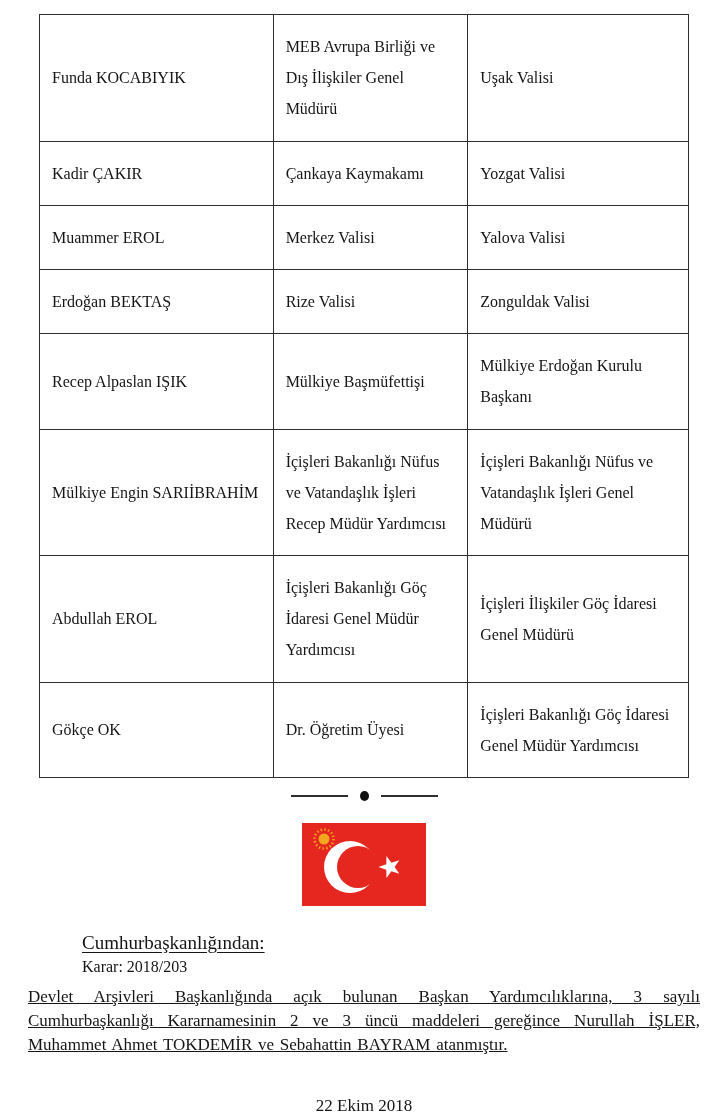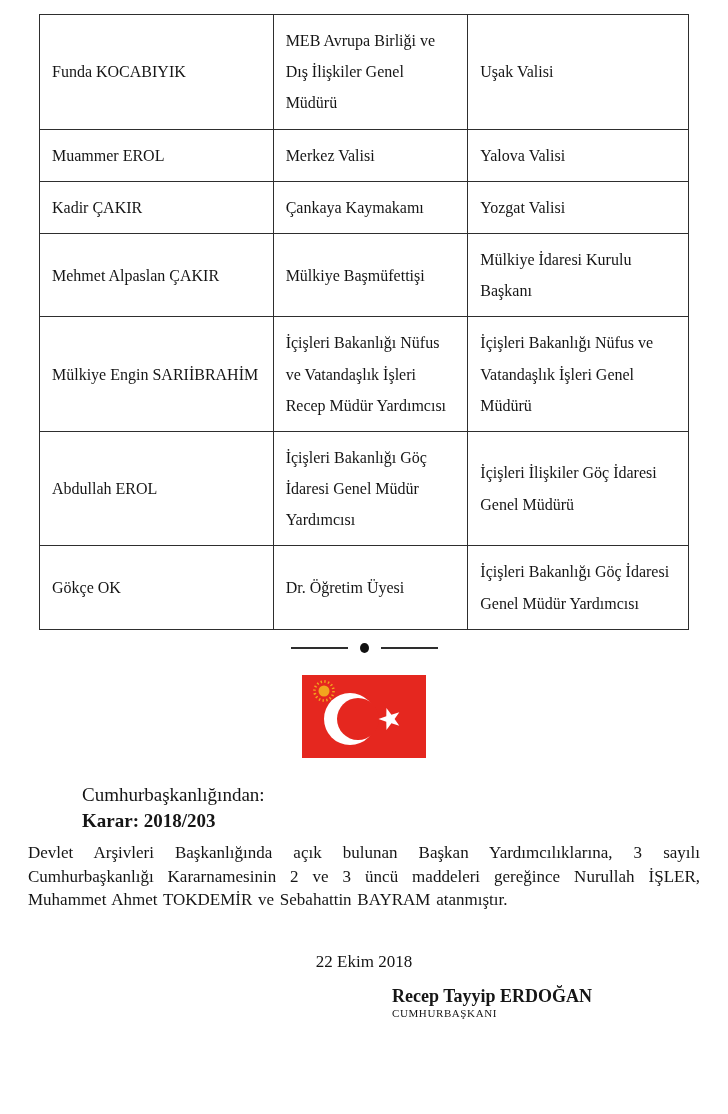--- a/index.html
+++ b/index.html
@@ -12,21 +12,21 @@
   }
   
   .table-wrap { width: 650px; margin: 14px auto 0 auto; }
   table.appointments {
     border-collapse: collapse;
     width: 100%;
     table-layout: fixed;
   }
   table.appointments td {
     border: 1.6px solid #2e2e2e;
-    padding: 10px 12px;
+    padding: 16px 12px;
     font-size: 16px;
     line-height: 1.95;
     vertical-align: middle;
     word-wrap: break-word;
   }
   col.c-name { width: 36%; }
   col.c-old  { width: 30%; }
   col.c-new  { width: 34%; }
   
   .separator {
@@ -36,34 +36,36 @@
   }
   .sep-line { width: 57px; height: 2px; background: #2e2e2e; }
   .sep-dot  { width: 9px; height: 10px; background: #111; border-radius: 50%; }
   
   .flag-wrap { margin-top: 22px; display: flex; justify-content: center; }
   .flag-wrap svg { display: block; }
   
   .decree-heading {
     margin: 26px 0 0 82px;
     font-size: 19px;
+    text-decoration: underline;
     text-underline-offset: 3px;
   }
   .decree-no {
     margin: 4px 14px 0 82px;
-    font-size: 19px;
-    font-weight: bold;
+    font-size: 16px;
+    font-weight: normal;
   }
   .decree-body {
     margin: 9px 28px 0 28px;
     font-size: 17px;
     line-height: 1.4;
     text-align: justify;
     text-align-last: left;
     word-spacing: 1.5px;
+    text-decoration: underline;
   }
   .decree-date {
     margin-top: 40px;
     text-align: center;
     font-size: 17px;
   }
   .signature {
     margin: 14px 36px 0 auto;
     width: 300px;
   }
@@ -80,33 +82,38 @@
         <col class="c-old">
         <col class="c-new">
       </colgroup>
     <tbody>
       <tr>
         <td>Funda KOCABIYIK</td>
         <td>MEB Avrupa Birliği ve Dış İlişkiler Genel Müdürü</td>
         <td>Uşak Valisi</td>
       </tr>
       <tr>
+        <td>Kadir ÇAKIR</td>
+        <td>Çankaya Kaymakamı</td>
+        <td>Yozgat Valisi</td>
+      </tr>
+      <tr>
         <td>Muammer EROL</td>
         <td>Merkez Valisi</td>
         <td>Yalova Valisi</td>
       </tr>
       <tr>
-        <td>Kadir ÇAKIR</td>
-        <td>Çankaya Kaymakamı</td>
-        <td>Yozgat Valisi</td>
+        <td>Erdoğan BEKTAŞ</td>
+        <td>Rize Valisi</td>
+        <td>Zonguldak Valisi</td>
       </tr>
       <tr>
-        <td>Mehmet Alpaslan ÇAKIR</td>
+        <td>Recep Alpaslan IŞIK</td>
         <td>Mülkiye Başmüfettişi</td>
-        <td>Mülkiye İdaresi Kurulu Başkanı</td>
+        <td>Mülkiye Erdoğan Kurulu Başkanı</td>
       </tr>
       <tr>
         <td>Mülkiye Engin SARIİBRAHİM</td>
         <td>İçişleri Bakanlığı Nüfus ve Vatandaşlık İşleri Recep Müdür Yardımcısı</td>
         <td>İçişleri Bakanlığı Nüfus ve Vatandaşlık İşleri Genel Müdürü</td>
       </tr>
       <tr>
         <td>Abdullah EROL</td>
         <td>İçişleri Bakanlığı Göç İdaresi Genel Müdür Yardımcısı</td>
         <td>İçişleri İlişkiler Göç İdaresi Genel Müdürü</td>

